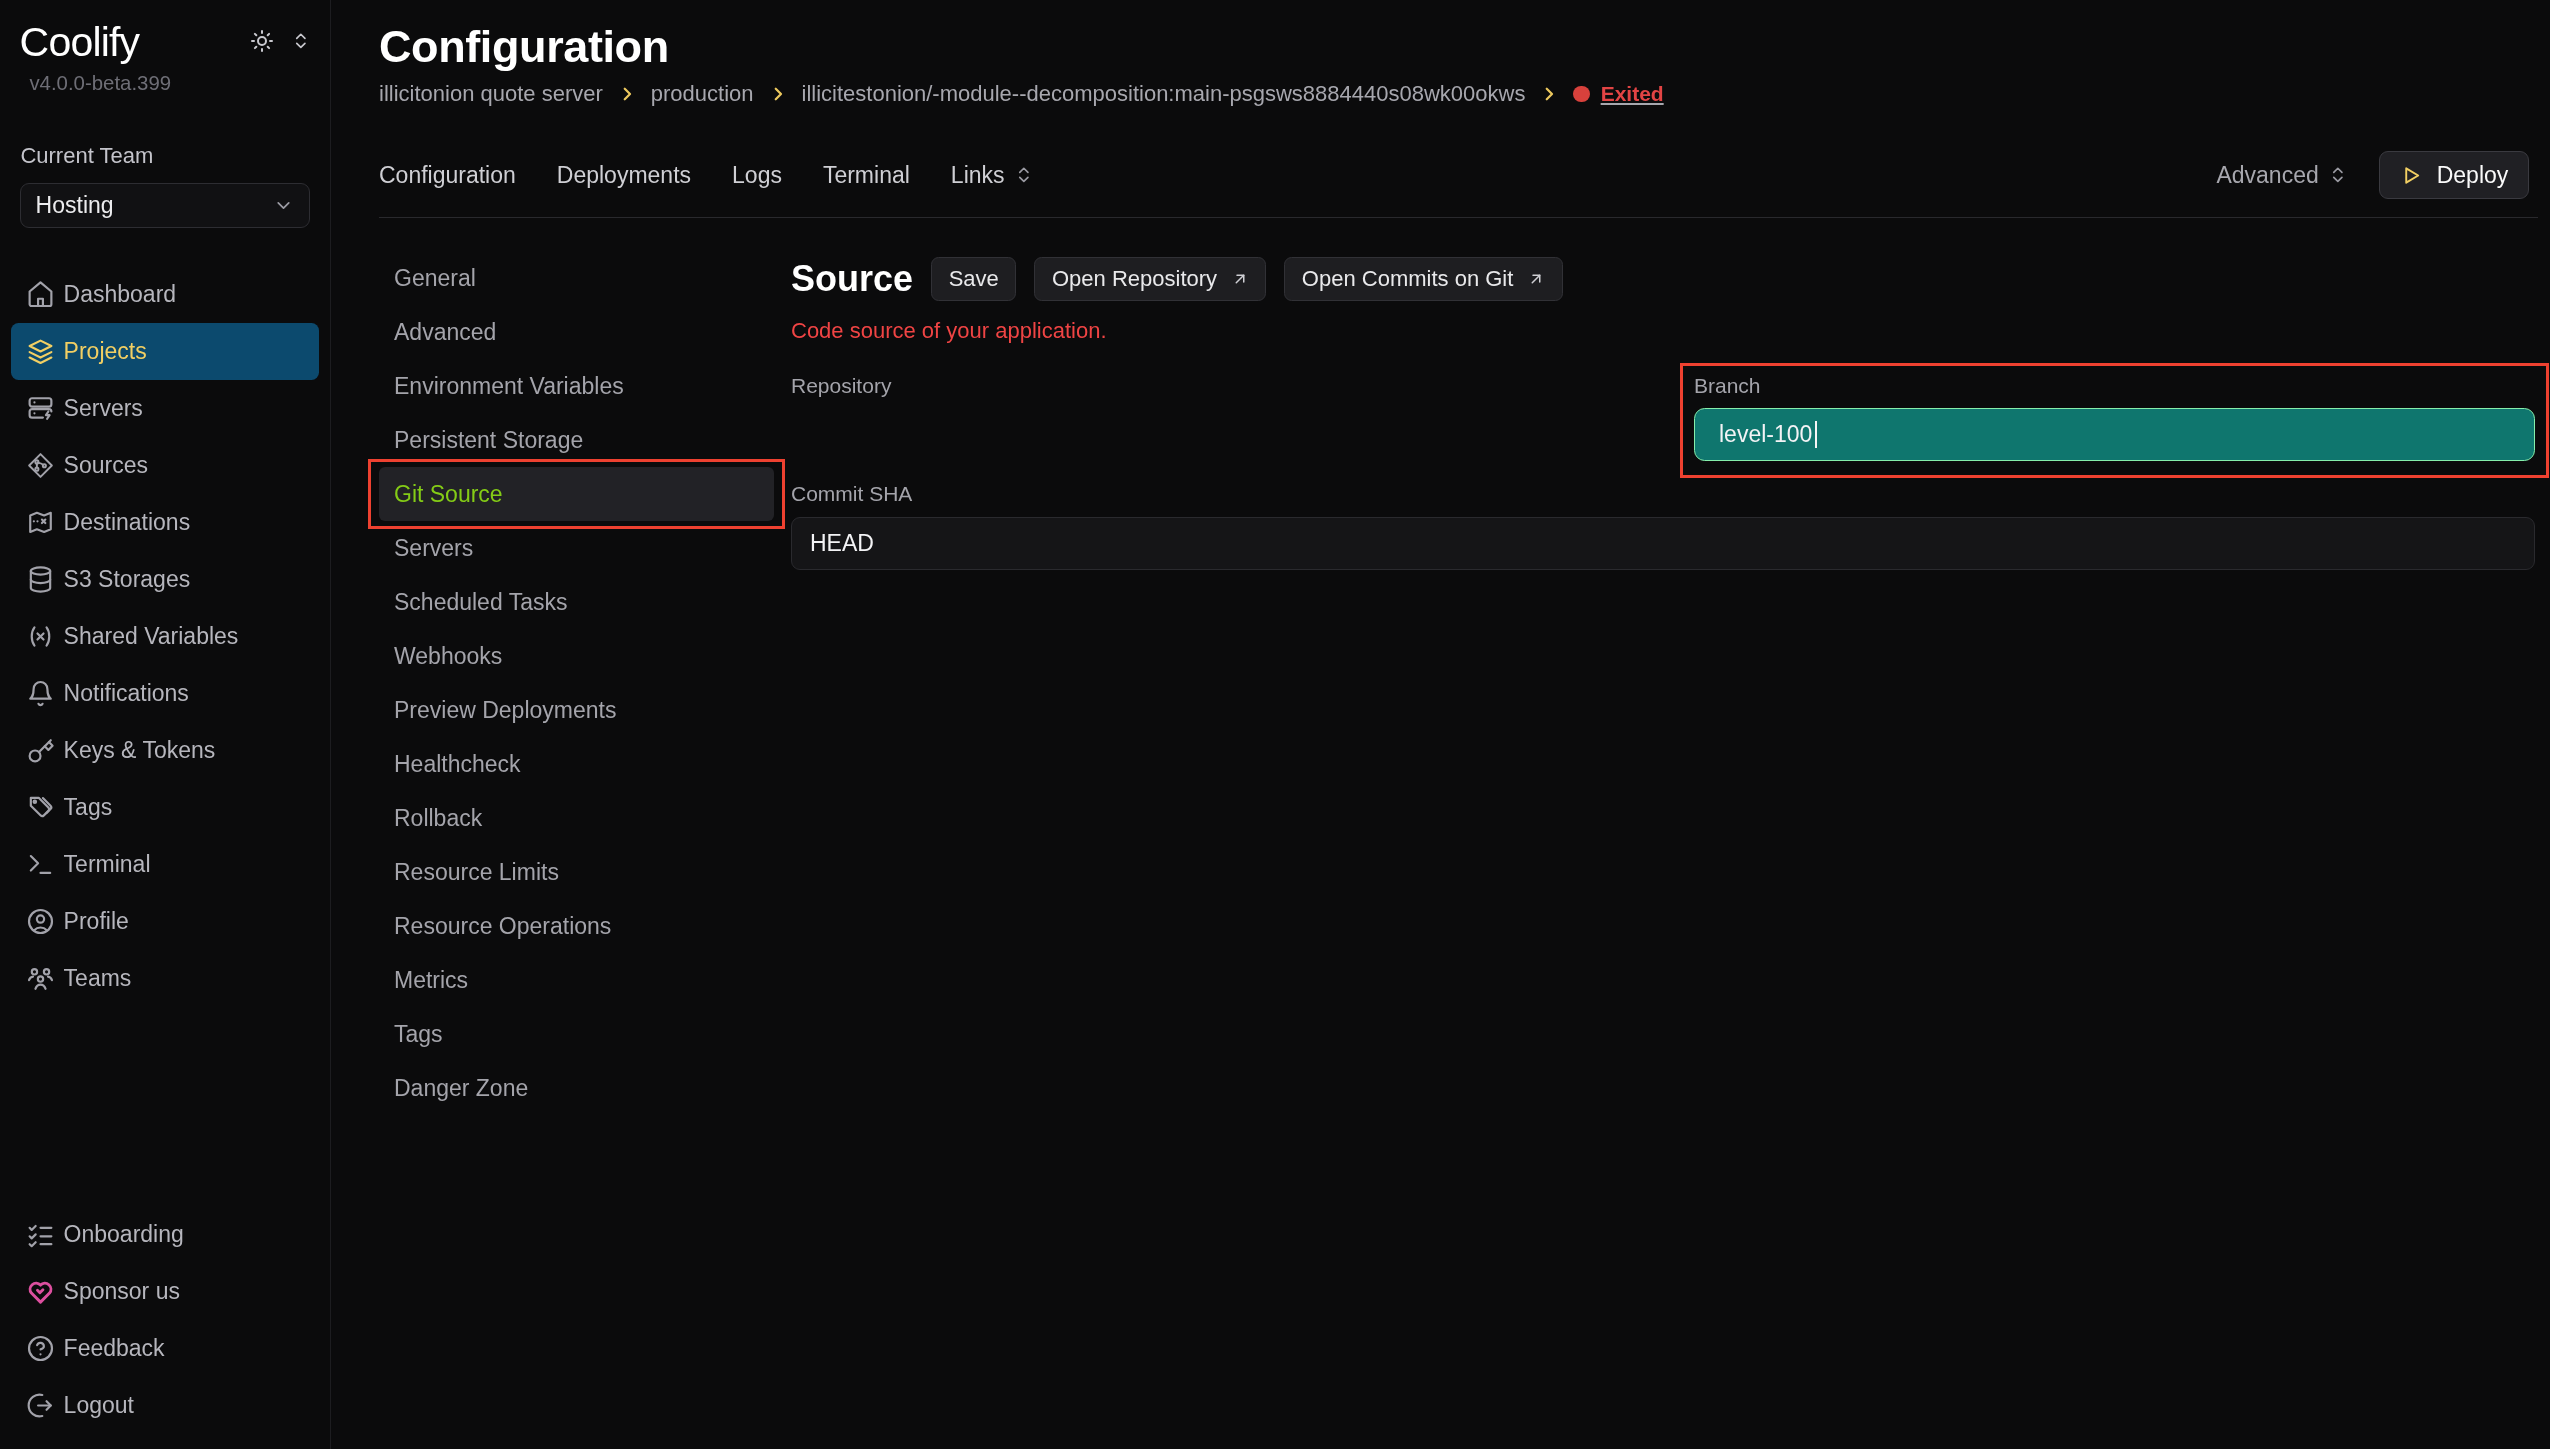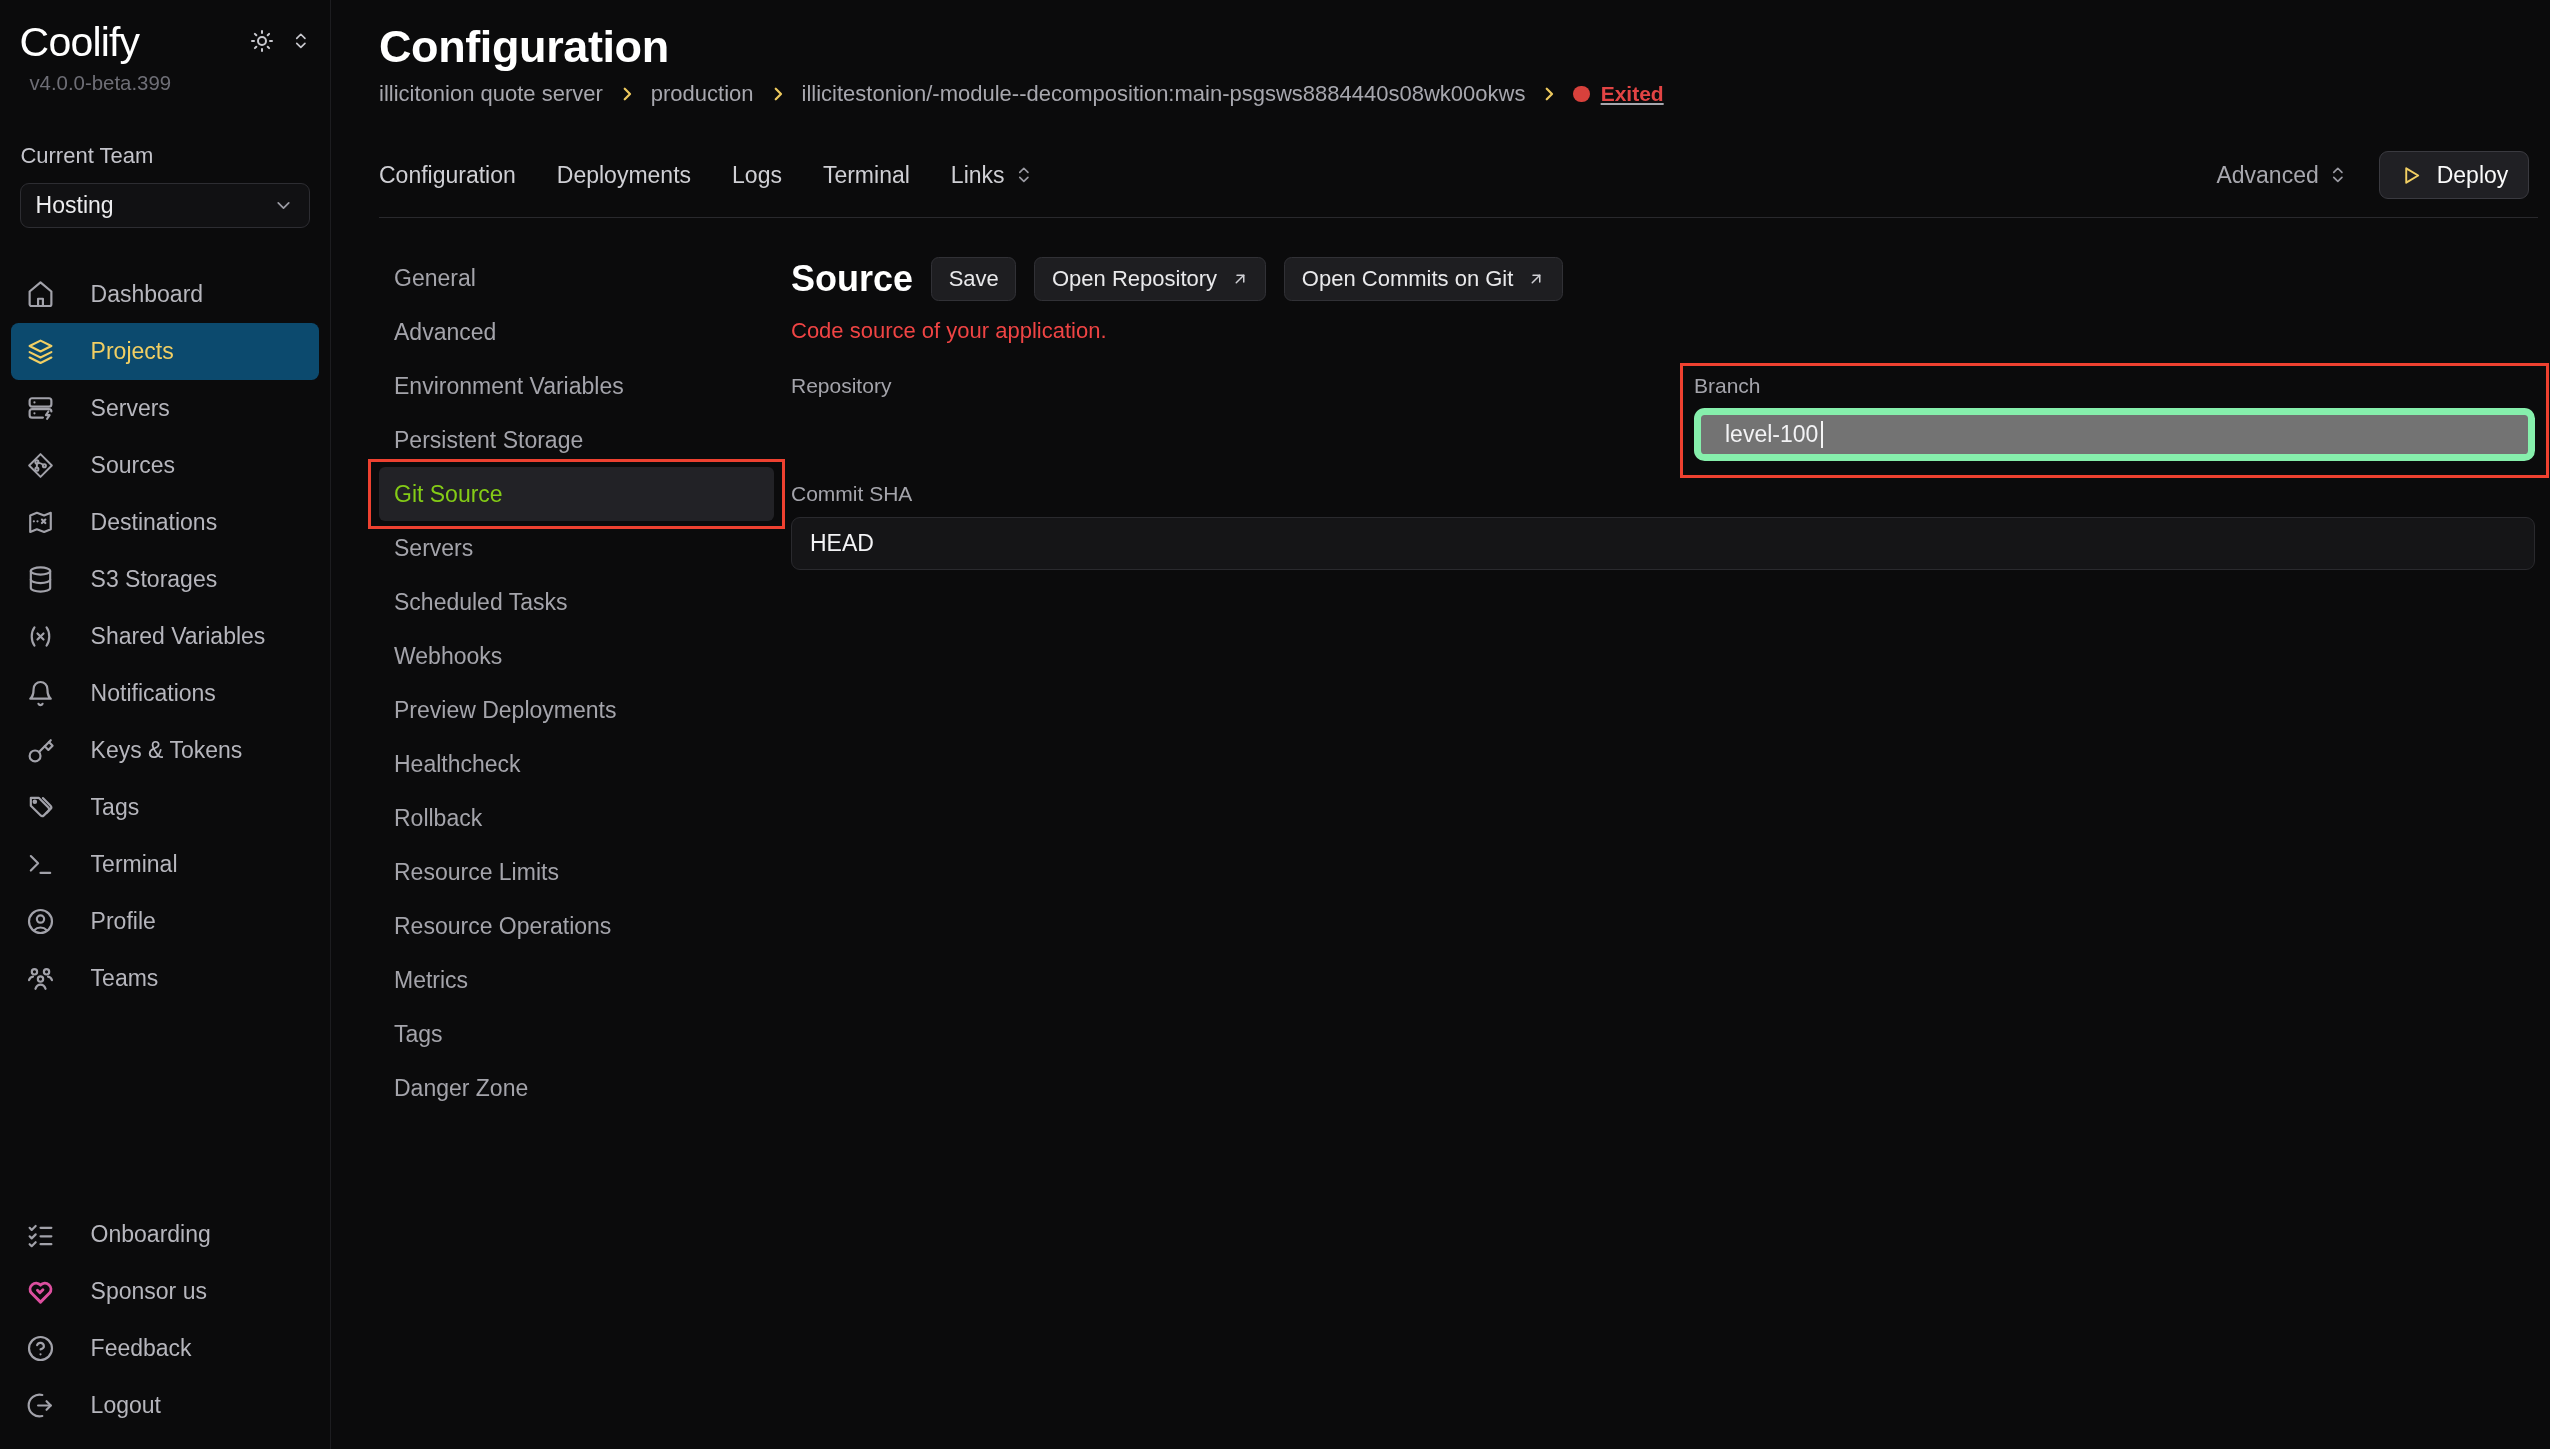--- a/index.html
+++ b/index.html
@@ -27,21 +27,21 @@
   .team-select {
     margin:13.6px 9px 0; height:45px;
     border:1.5px solid #2d2d32; border-radius:9px; background:#111113;
     display:flex; align-items:center; justify-content:space-between;
     padding:0 15px; font-size:23px; color:#ececee; cursor:pointer;
   }
   .team-select .icon { color:#9b9ba3; }
   .nav { margin-top:38px; display:flex; flex-direction:column; }
   .nav.footer-nav { margin-top:0; }
   .nav-item {
-    height:57px; display:flex; align-items:center; gap:36px;
+    height:57px; display:flex; align-items:center; gap:9px;
     padding:0 15px; border-radius:7.6px;
     color:#b6b6bd; font-size:23px; cursor:pointer; text-decoration:none;
   }
   .nav-item .icon { width:29px; height:29px; color:#a2a2aa; display:flex; align-items:center; justify-content:center; }
   .nav-item.active { background:#0c4a6e; color:#f2cf63; }
   .nav-item.active .icon { color:#f2cf63; }
   .nav-item.sponsor .icon { color:#dd4f9f; }
   .spacer { flex:1; }
   svg { display:block; }
 
@@ -91,21 +91,21 @@
   .panel-desc { margin:16.6px 0 0; font-size:22px; color:#ef4444; }
 
   .fields { margin-top:30px; display:grid; grid-template-columns:1fr 841px; column-gap:26px; row-gap:21px; }
   .field { display:flex; flex-direction:column; position:relative; }
   .field label { font-size:21px; color:#a4a4ab; margin-bottom:10.6px; }
   .input {
     height:53px; background:#151517; border:1.5px solid #2a2a2e; border-radius:9px;
     display:flex; align-items:center; padding:0 18px; font-size:23px; color:#f3f3f5;
     cursor:text; white-space:nowrap; overflow:hidden;
   }
-  .field.branch .input { border:7px solid #86efac; border-radius:10.6px; background:#737373;padding-left:24px; }
+  .field.branch .input { border:1px solid #86efac; border-radius:10.6px; background:#0f766e;padding-left:24px; }
   .field.branch .red-box { inset:-10.6px -13.6px -16.6px -13.6px; }
   .field.full { grid-column:1 / -1; }
   .caret { width:2.3px; height:27px; background:#f5f5f5; margin-left:2.3px; }
 </style>
 </head>
 <body>
 
 <div class="app">
 
   <aside class="sidebar">

